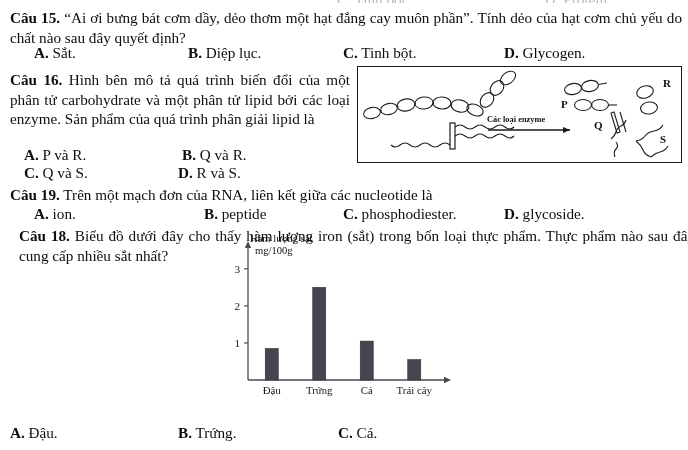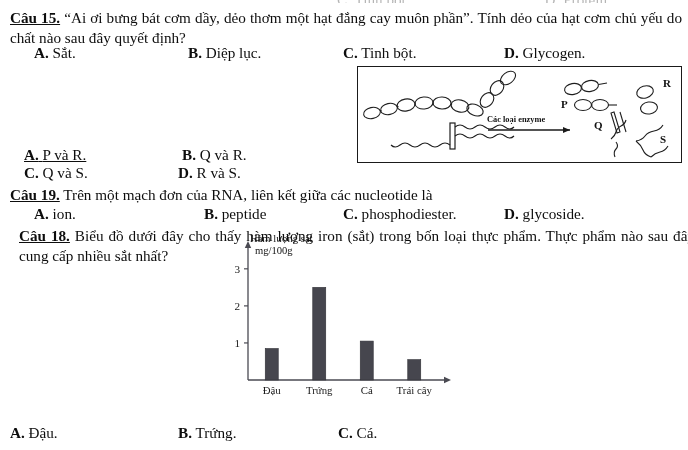--- a/index.html
+++ b/index.html
@@ -5,21 +5,21 @@
   html,body{margin:0;padding:0;}
   body{
     width:688px;height:450px;
     background:#ffffff;
     font-family:"Liberation Serif", serif;
     color:#0d0d0d;
     overflow:hidden;
     position:relative;
   }
   .page{position:relative;width:688px;height:450px;}
-  .qlabel{font-weight:bold;text-decoration:underline;}
+  .qlabel{font-weight:bold;}
   .opt-letter{font-weight:bold;}
 
   
   .cutrow{
     position:absolute;left:0;top:-9px;width:688px;height:12px;
     overflow:hidden;opacity:.30;
   }
   .cutrow .cols{display:flex;font-size:15.2px;}
   .cutrow .c1{margin-left:337px;}
   .cutrow .c2{margin-left:135px;}
@@ -79,23 +79,29 @@
     </div>
   </div>
 
   <div class="optrow" style="top:44px;">
     <span style="left:24px;"><span class="opt-letter">A.</span> <span>Sắt.</span></span>
     <span style="left:178px;"><span class="opt-letter">B.</span> <span>Diệp lục.</span></span>
     <span style="left:333px;"><span class="opt-letter">C.</span> <span>Tinh bột.</span></span>
     <span style="left:494px;"><span class="opt-letter">D.</span> <span>Glycogen.</span></span>
   </div>
 
+  <div class="q16">
+    <div class="body">
+      <span class="qlabel">Câu 16.</span>
+      <span>Hình bên mô tả quá trình biến đổi của một phân tử carbohydrate và một phân tử lipid bởi các loại enzyme. Sản phẩm của quá trình phân giải lipid là</span>
+    </div>
+  </div>
 
   <div class="q16opts" style="top:146px;">
-    <span style="left:14px;text-decoration:underline;"><span class="opt-letter">A.</span> <span>P và R.</span></span>
+    <span style="left:14px;"><span class="opt-letter">A.</span> <span>P và R.</span></span>
     <span style="left:172px;"><span class="opt-letter">B.</span> <span>Q và R.</span></span>
   </div>
   <div class="q16opts" style="top:164px;">
     <span style="left:14px;"><span class="opt-letter">C.</span> <span>Q và S.</span></span>
     <span style="left:168px;"><span class="opt-letter">D.</span> <span>R và S.</span></span>
   </div>
 
   <div class="diagram">
     <svg width="322" height="94" viewBox="0 0 322 94">
       <g stroke="#1e1e1e" fill="none" stroke-width="1.1">

